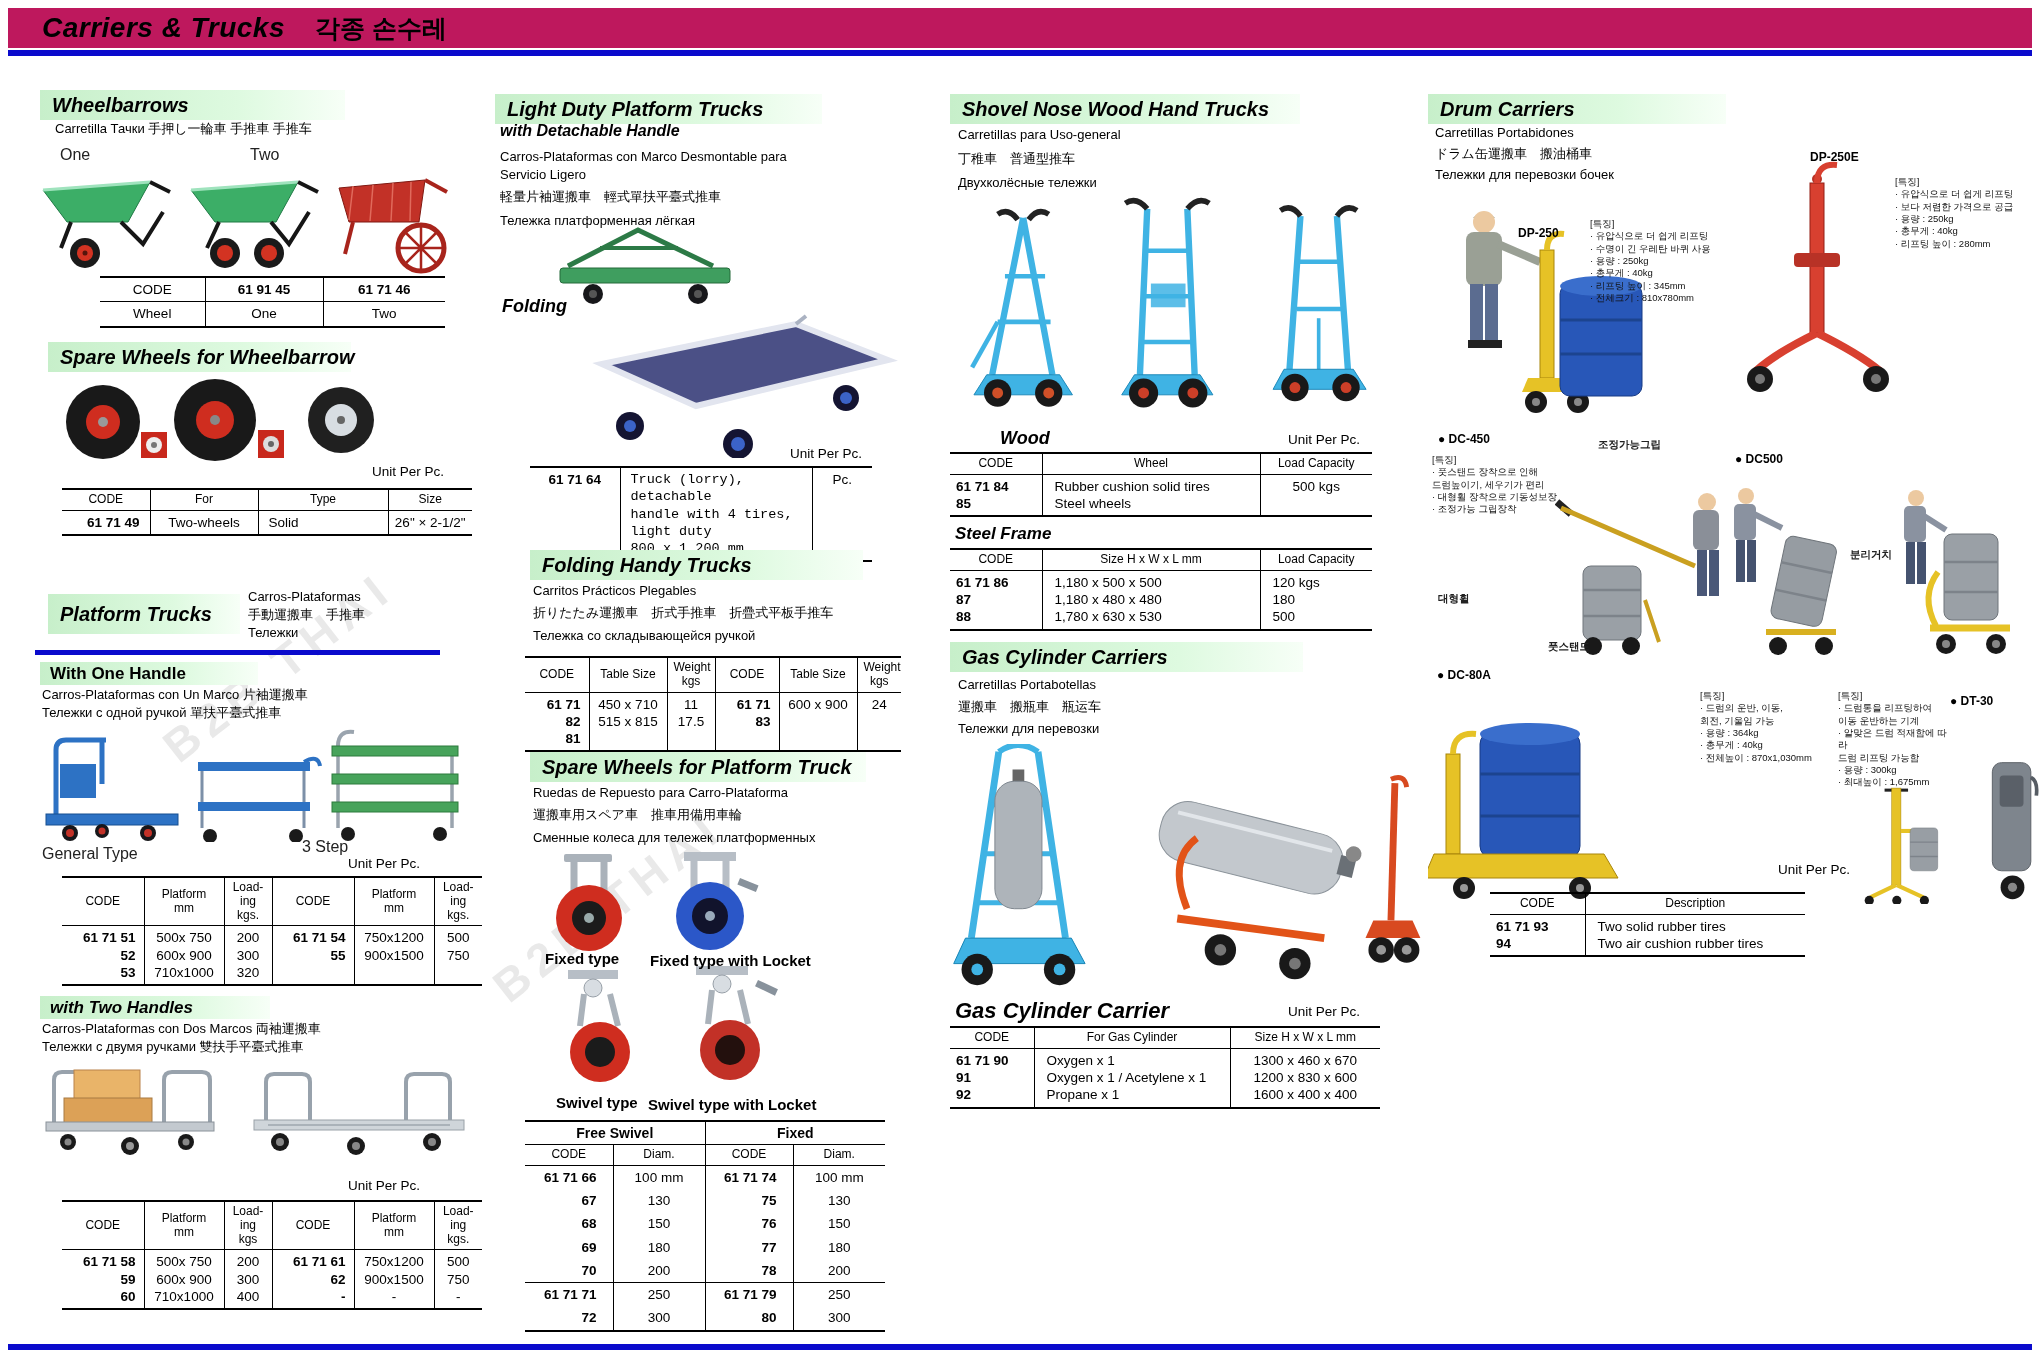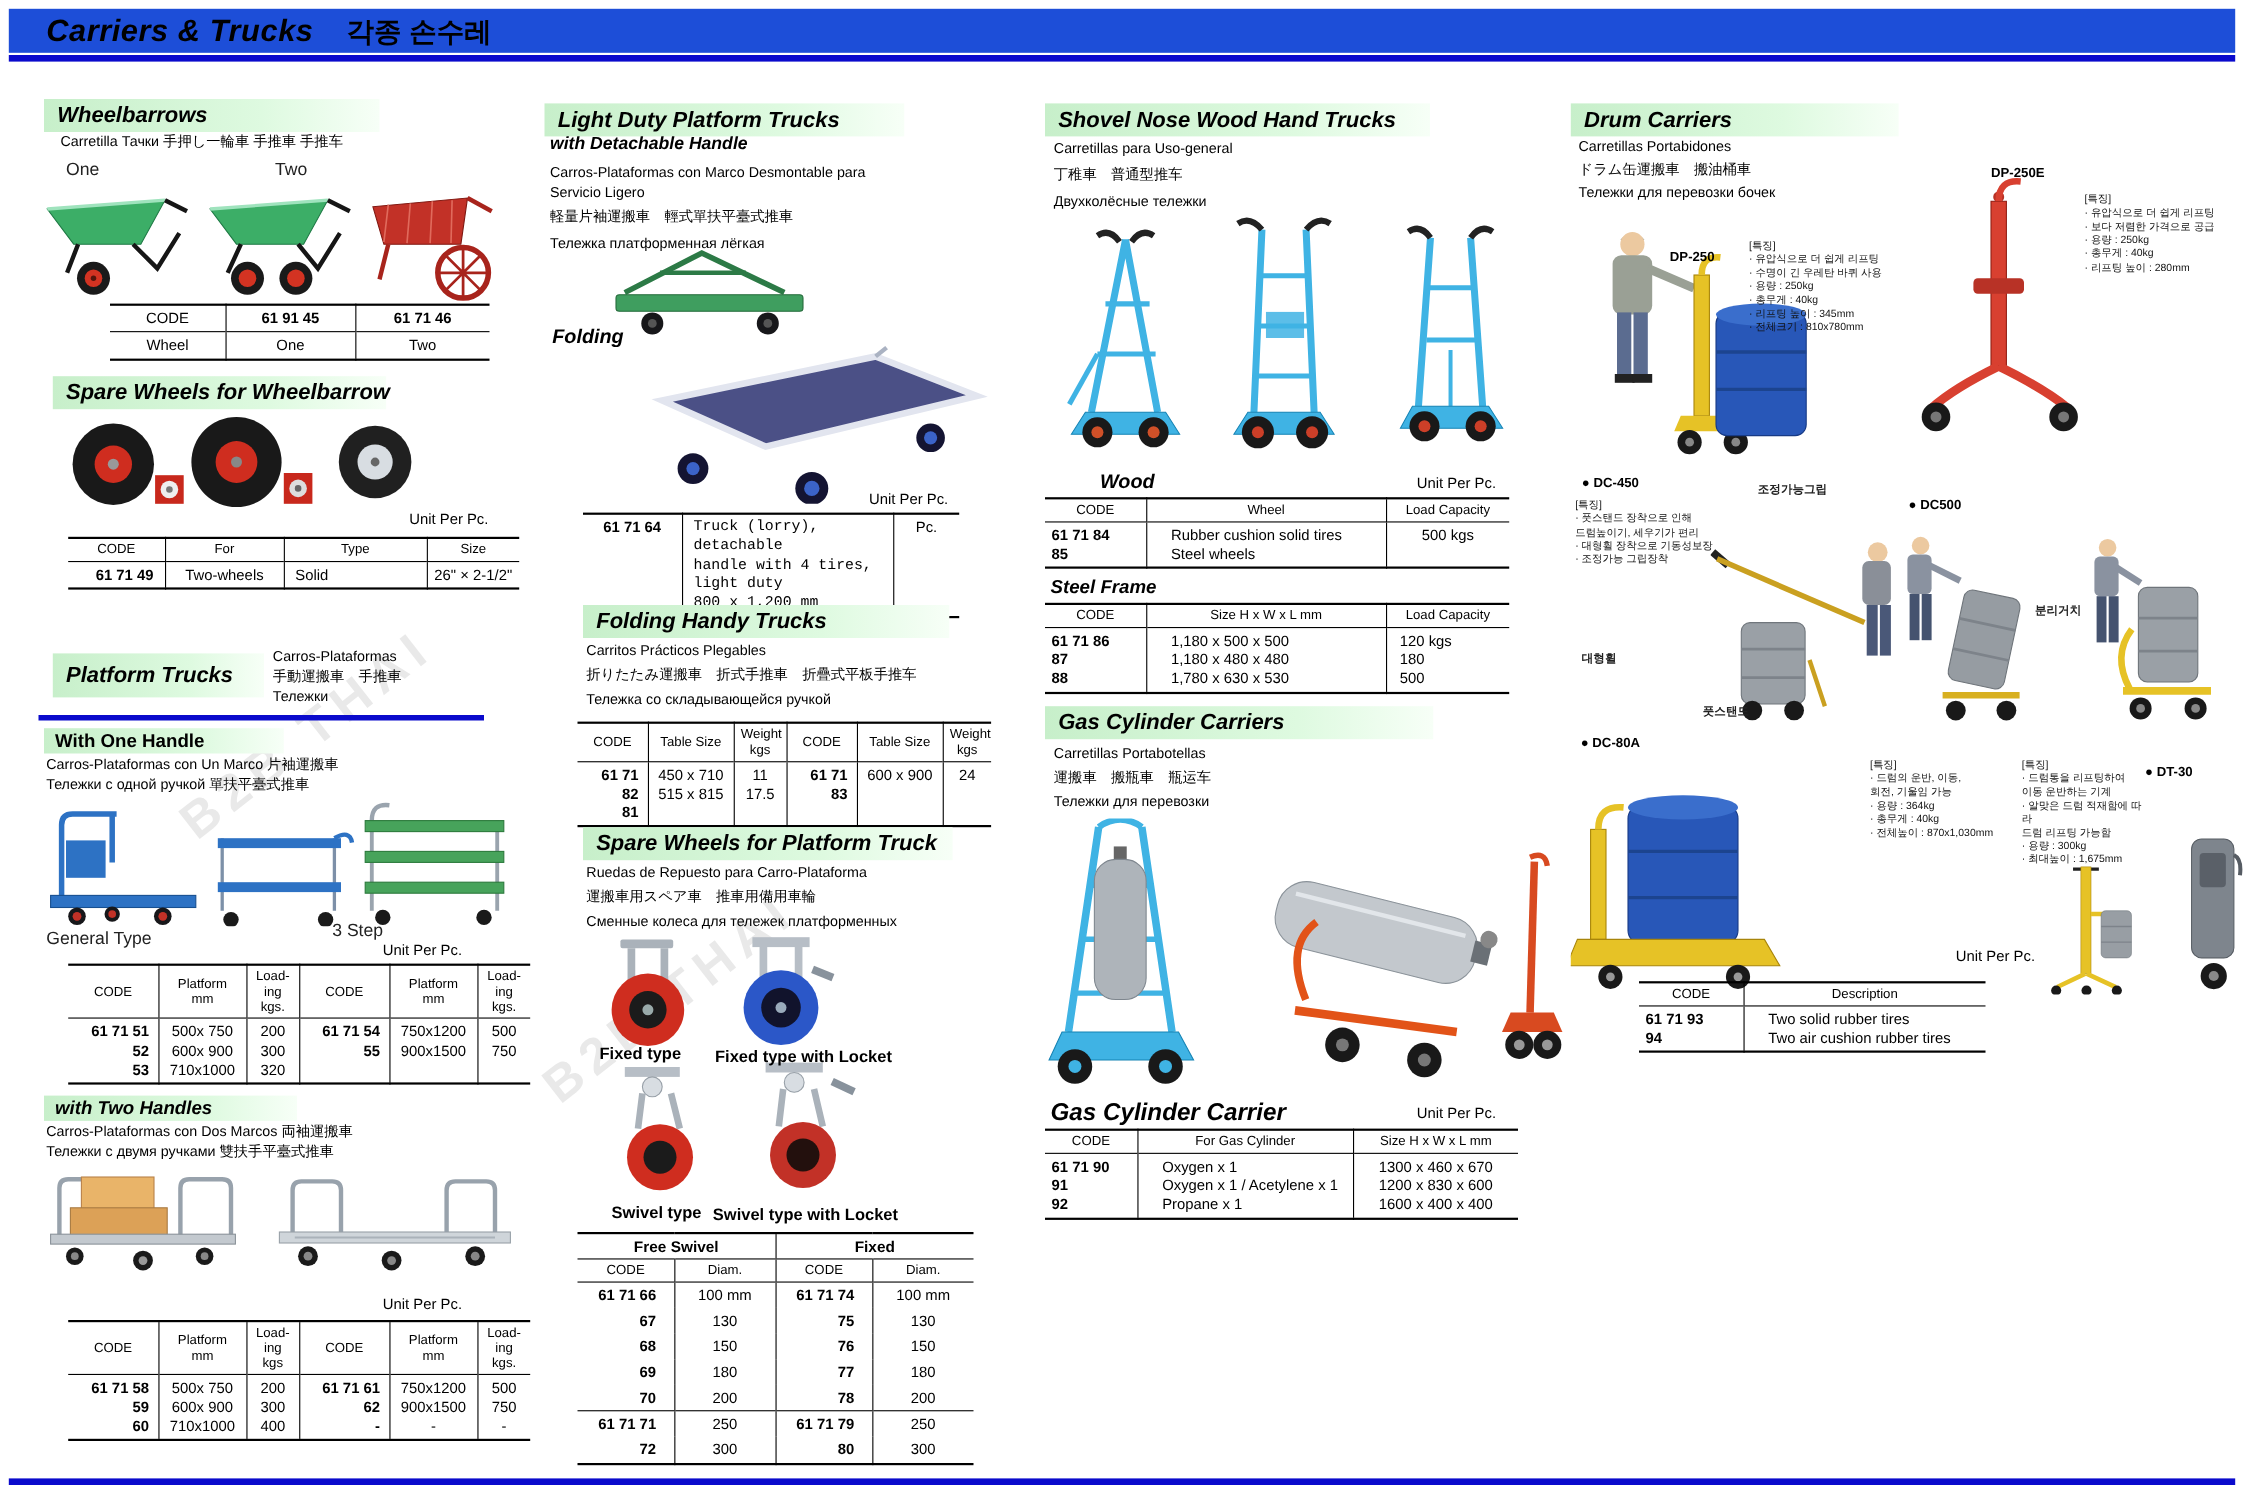--- a/index.html
+++ b/index.html
@@ -1,20 +1,20 @@
 <!DOCTYPE html>
 <html><head>
 <meta charset="utf-8">
 <style>
   html,body{margin:0;padding:0;background:#fff;}
   body{font-family:"Liberation Sans",sans-serif;color:#000;}
   .page{position:relative;width:2040px;height:1356px;background:#ffffff;overflow:hidden;}
   .abs{position:absolute;}
   
-  .hband{background:#1d4ed8;display:flex;align-items:center;gap:30px;padding-left:34px;box-sizing:border-box;}
+  .hband{background:#be185d;display:flex;align-items:center;gap:30px;padding-left:34px;box-sizing:border-box;}
   .ht-en{font-style:italic;font-weight:bold;font-size:28px;letter-spacing:.5px;}
   .ht-ko{font-weight:bold;font-size:25px;}
   .blue-line{background:#0a0acc;}
   
   .bar{background:linear-gradient(90deg,#c7efca,#defae0 65%,#f7fff7);font-weight:bold;font-style:italic;font-size:20px;line-height:1.3;padding:2px 12px;box-sizing:border-box;white-space:nowrap;}
   .bar2{background:linear-gradient(90deg,#c7efca,#defae0 65%,#f7fff7);font-weight:bold;font-size:17px;line-height:1.25;padding:1px 10px;box-sizing:border-box;white-space:nowrap;}
   .bar2i{font-style:italic;}
   .sm{font-size:13px;line-height:1.4;white-space:pre-line;}
   .bi{font-weight:bold;font-style:italic;}
   .lbl16{font-size:16px;color:#222;}
@@ -38,21 +38,21 @@
   .ta-wb tbody tr:first-child td.c0{font-weight:normal;}
   .ta-sww td.c0{text-align:right;padding-right:10px;}
   .ta-sww td.c2{text-align:left;padding-left:10px;font-weight:normal;}
   .ta-6 td.c0,.ta-6 td.c3{text-align:right;padding-right:8px;}
   .ta-6 td.c3{font-weight:bold;}
   .ta-ld td.c1{text-align:left;padding-left:10px;font-family:Liberation Mono, monospace;}
   .ta-sw td.c0,.ta-sw td.c2{text-align:right;padding-right:16px;}
   .ta-sw td.c2{font-weight:bold;}
   .ta-sw thead tr:first-child th{font-weight:bold;font-size:14px;}
   .ta-3 td.c0{text-align:left;padding-right:10px;}
-  .ta-3 td.c1{text-align:left;padding-left:22px;}
+  .ta-3 td.c1{text-align:left;padding-left:12px;}
   .ta-steel td.c2{text-align:left;padding-left:12px;}
   svg{display:block;}
 </style>
 </head>
 <body>
 
 <div class="page">
 
   <div class="abs hband" style="left:8px;top:8px;width:2024px;height:40px;">
     <span class="ht-en">Carriers &amp; Trucks</span>

